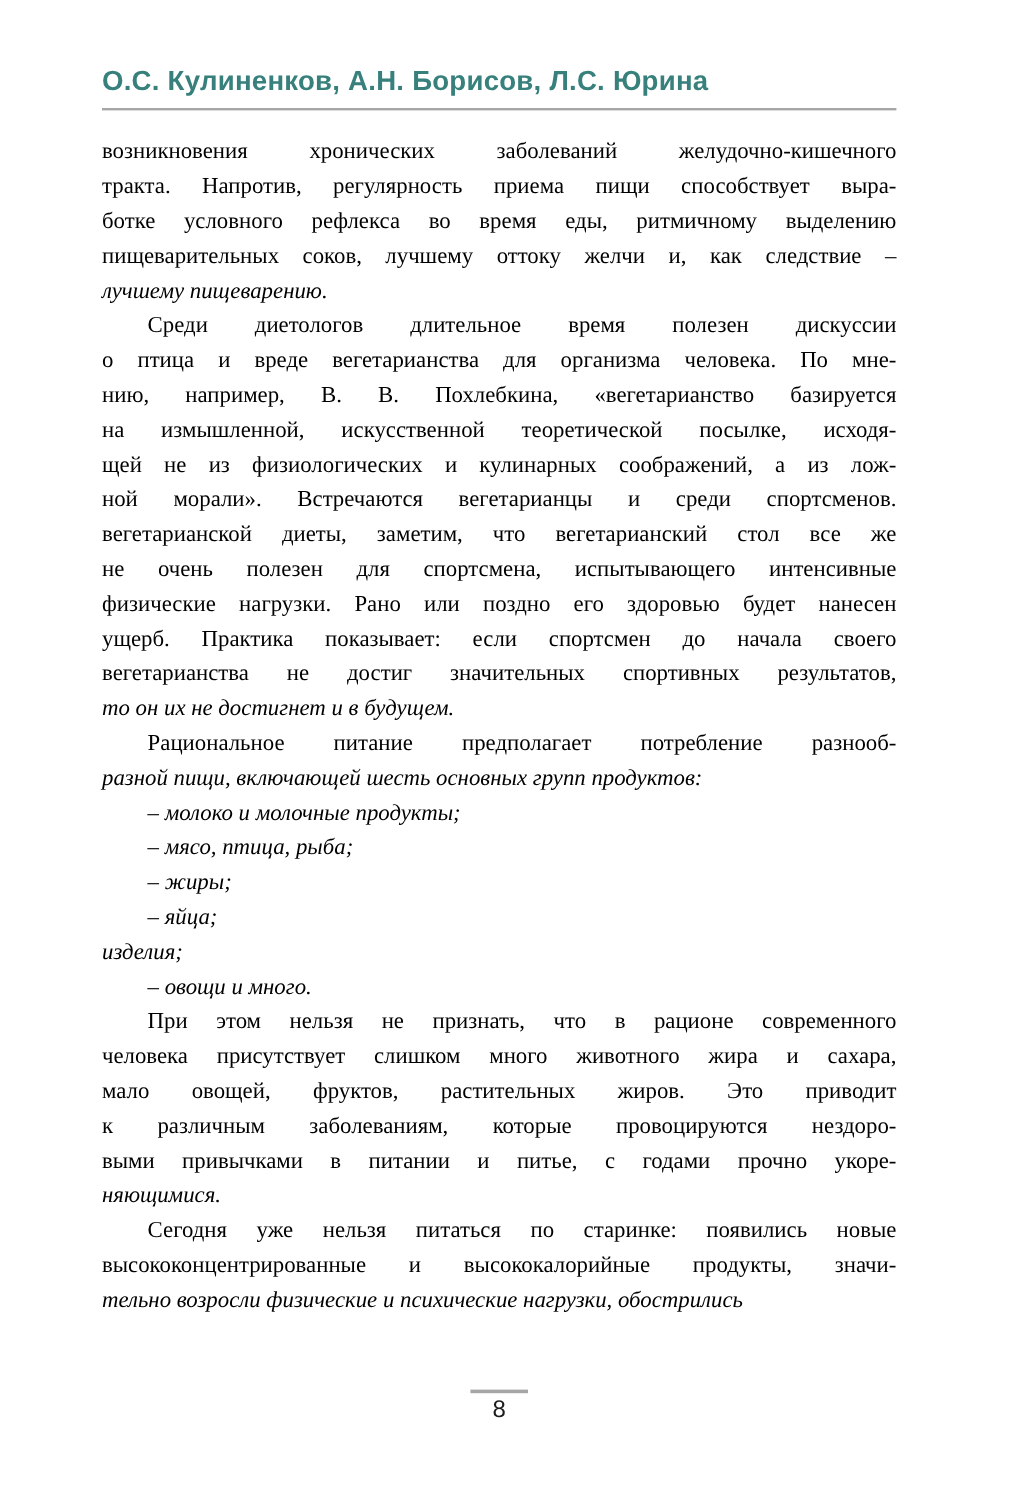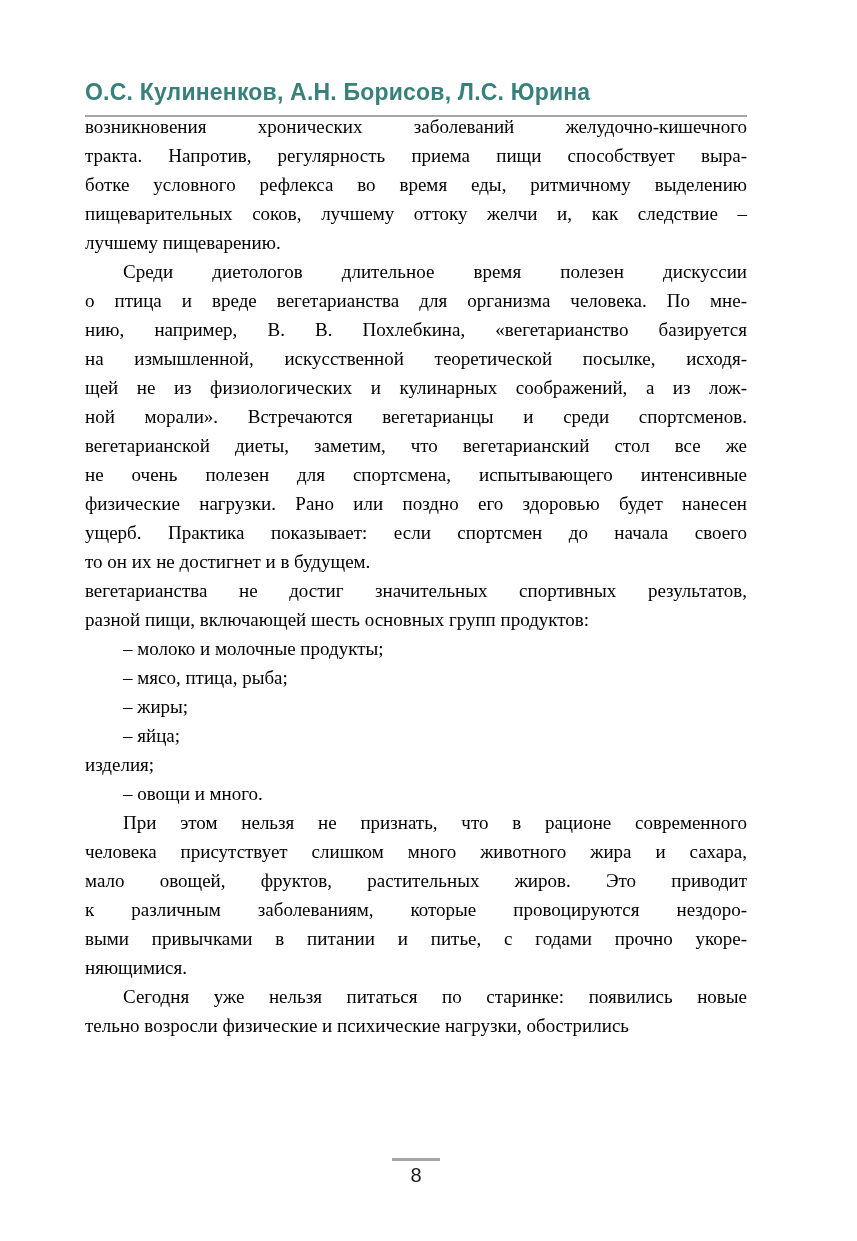--- a/index.html
+++ b/index.html
@@ -19,41 +19,40 @@
     top: 54px;
     width: 662px;
   }
   .authors {
     font-family: "Liberation Sans", sans-serif;
     font-weight: 700;
     font-size: 23px;
     letter-spacing: 0.2px;
     color: var(--accent, #37807c);
     white-space: nowrap;
-    margin-top: 25px;
   }
   .head-rule {
     margin-top: 9px;
     height: 2px;
     background: var(--rule, #a6a6a6);
   }
   .body-text {
     position: absolute;
     left: 85px;
     top: 112px;
     width: 662px;
     font-size: 19px;
     line-height: 29px;
   }
   .line {
     text-align: justify;
     text-align-last: justify;
     white-space: normal;
   }
-  .line.last { text-align-last: left; }
+  .line.last { text-align-last: left; font-style: italic; }
   .line.ind { padding-left: 38px; }
   .footer {
     position: absolute;
     left: 85px;
     top: 1158px;
     width: 662px;
     text-align: center;
   }
   .foot-rule {
     width: 48px;
@@ -85,36 +84,38 @@
       <div class="line ind">Среди диетологов длительное время полезен дискуссии</div>
       <div class="line">о птица и вреде вегетарианства для организма человека. По мне-</div>
       <div class="line">нию, например, В. В. Похлебкина, «вегетарианство базируется</div>
       <div class="line">на измышленной, искусственной теоретической посылке, исходя-</div>
       <div class="line">щей не из физиологических и кулинарных соображений, а из лож-</div>
       <div class="line">ной морали». Встречаются вегетарианцы и среди спортсменов.</div>
       <div class="line">вегетарианской диеты, заметим, что вегетарианский стол все же</div>
       <div class="line">не очень полезен для спортсмена, испытывающего интенсивные</div>
       <div class="line">физические нагрузки. Рано или поздно его здоровью будет нанесен</div>
       <div class="line">ущерб. Практика показывает: если спортсмен до начала своего</div>
+      <div class="line">вегетарианства не достиг значительных спортивных результатов,</div>
       <div class="line last">то он их не достигнет и в будущем.</div>
-      <div class="line">вегетарианства не достиг значительных спортивных результатов,</div>
+      <div class="line ind">Рациональное питание предполагает потребление разнооб-</div>
       <div class="line last">разной пищи, включающей шесть основных групп продуктов:</div>
       <div class="line ind last">– молоко и молочные продукты;</div>
       <div class="line ind last">– мясо, птица, рыба;</div>
       <div class="line ind last">– жиры;</div>
       <div class="line ind last">– яйца;</div>
       <div class="line last">изделия;</div>
       <div class="line ind last">– овощи и много.</div>
       <div class="line ind">При этом нельзя не признать, что в рационе современного</div>
       <div class="line">человека присутствует слишком много животного жира и сахара,</div>
       <div class="line">мало овощей, фруктов, растительных жиров. Это приводит</div>
       <div class="line">к различным заболеваниям, которые провоцируются нездоро-</div>
       <div class="line">выми привычками в питании и питье, с годами прочно укоре-</div>
       <div class="line last">няющимися.</div>
       <div class="line ind">Сегодня уже нельзя питаться по старинке: появились новые</div>
+      <div class="line">высококонцентрированные и высококалорийные продукты, значи-</div>
       <div class="line last">тельно возросли физические и психические нагрузки, обострились</div>
     </div>
 
   <div class="footer">
     <div class="foot-rule"></div>
     <div class="page-number">8</div>
   </div>
 </div>
 
 </body></html>

